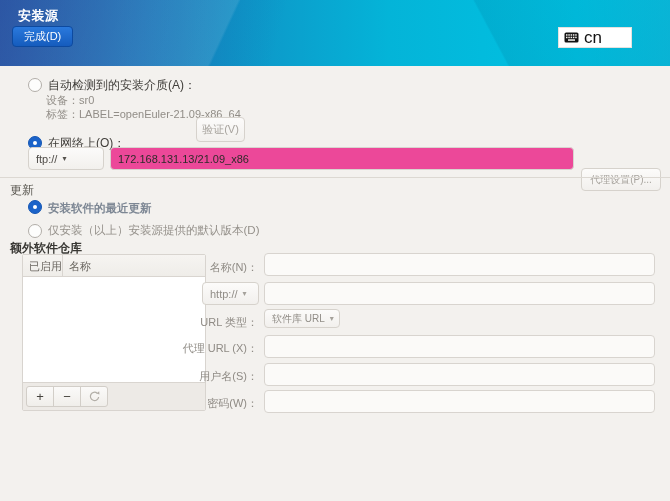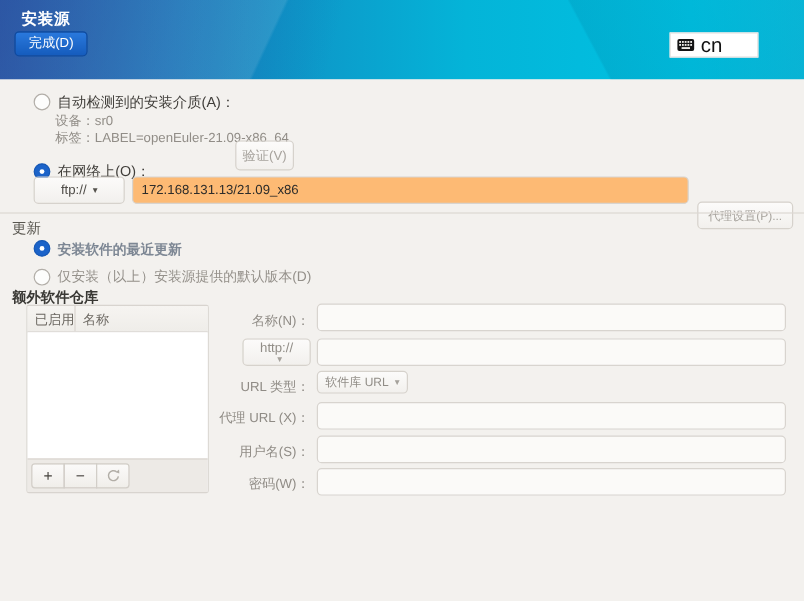--- a/index.html
+++ b/index.html
@@ -35,37 +35,37 @@
   .radio { position:absolute; width:14px; height:14px; border-radius:50%; cursor:pointer; }
   .radio.off { background:#fdfdfc; border:1px solid #b2aea8; }
   .radio.on  { background:#1b63c9; border:1px solid #1557b4; }
   .radio.on::after { content:""; position:absolute; left:4px; top:4px; width:4px; height:4px; border-radius:50%; background:#fff; }
   .btn {
     position:absolute; background:linear-gradient(#fcfbfa,#f2f0ed); border:1px solid #d6d2cc;
     border-radius:4px; font-size:11px; color:#a7a39d; text-align:center; cursor:pointer;
     overflow:hidden; white-space:nowrap;margin-top:21px;
   }
   .dd {
-    position:absolute; display:flex; align-items:center; justify-content:center;
+    position:absolute; display:flex; align-items:center; justify-content:flex-start;
     background:linear-gradient(#fcfbfa,#f2f0ed); border:1px solid #d6d2cc; border-radius:4px;
     padding:0 7px; font-size:11px; cursor:pointer; white-space:nowrap; overflow:hidden;
   }
   .dd .chev { font-size:8px; line-height:1; margin-left:5px; }
   .dd.dark { color:#4e4b47; } .dd.dark .chev { color:#55524d; }
   .dd.dim  { color:#918d87; } .dd.dim  .chev { color:#a5a19b; }
   .inp {
-    position:absolute; background:#fdba74; border:1px solid #d8d4cf; border-radius:4px;
+    position:absolute; background:#ec4899; border:1px solid #d8d4cf; border-radius:4px;
     font-size:11px; color:#2d2c2a; padding:0 7px; font-family:inherit; outline:none;
   }
   .inp.dim { background:#fbfaf8; }
   .divider { position:absolute; left:0; width:670px; height:1px; background:#dcd8d2; }
 
   
   .repo-panel {
-    position:absolute; left:22px; top:254px; width:152px; height:157px;
+    position:absolute; left:22px; top:254px; width:184px; height:157px;
     border:1px solid #d8d4cf; background:#fff; display:flex; flex-direction:column; border-radius:2px;
   }
   .repo-head { height:22px; background:linear-gradient(#f6f4f1,#efede9); border-bottom:1px solid #d9d5d0; display:flex; font-size:11px; color:#6b6761; }
   .repo-head .c1 { width:40px; padding:4px 0 0 6px; border-right:1px solid #d9d5d0; }
   .repo-head .c2 { flex:1; padding:4px 0 0 6px; }
   .repo-body { flex:1; background:#ffffff; }
   .repo-tools { height:28px; background:#edeae6; border-top:1px solid #d9d5d0; display:flex; align-items:center; padding-left:3px; }
   .tool-btn {
     width:28px; height:21px; background:linear-gradient(#fbfaf9,#f0eeea); border:1px solid #d2cec8;
     font-size:13px; color:#45423d; line-height:19px; text-align:center; cursor:pointer; margin-left:-1px;
@@ -151,21 +151,21 @@
             <path d="M13.8 1.6 L14.1 5.6 L10.3 4.3 Z" fill="#b2aea7"></path>
           </svg>
         </span>
       </button>
     </div>
   </div>
 
   <div class="flabel" style="top:260px;">名称(N)：</div>
   <input class="inp dim" style="left: 264px; top: 253px; width: 391px; height: 23px;">
 
-  <div class="dd dim" style="left:202px; top:282px; width:57px; height:23px;flex-direction:column;">
+  <div class="dd dim" style="left:202px; top:282px; width:57px; height:23px;">
     <span>http://</span>
     <span class="chev">▾</span>
   </div>
   <input class="inp dim" style="left: 264px; top: 282px; width: 391px; height: 23px;">
 
   <div class="flabel" style="top:315px;">URL 类型：</div>
   <div class="dd dim" style="left:264px; top:309px; width:76px; height:19px;">
     <span style="font-size:10px;">软件库 URL</span>
     <span class="chev">▾</span>
   </div>

